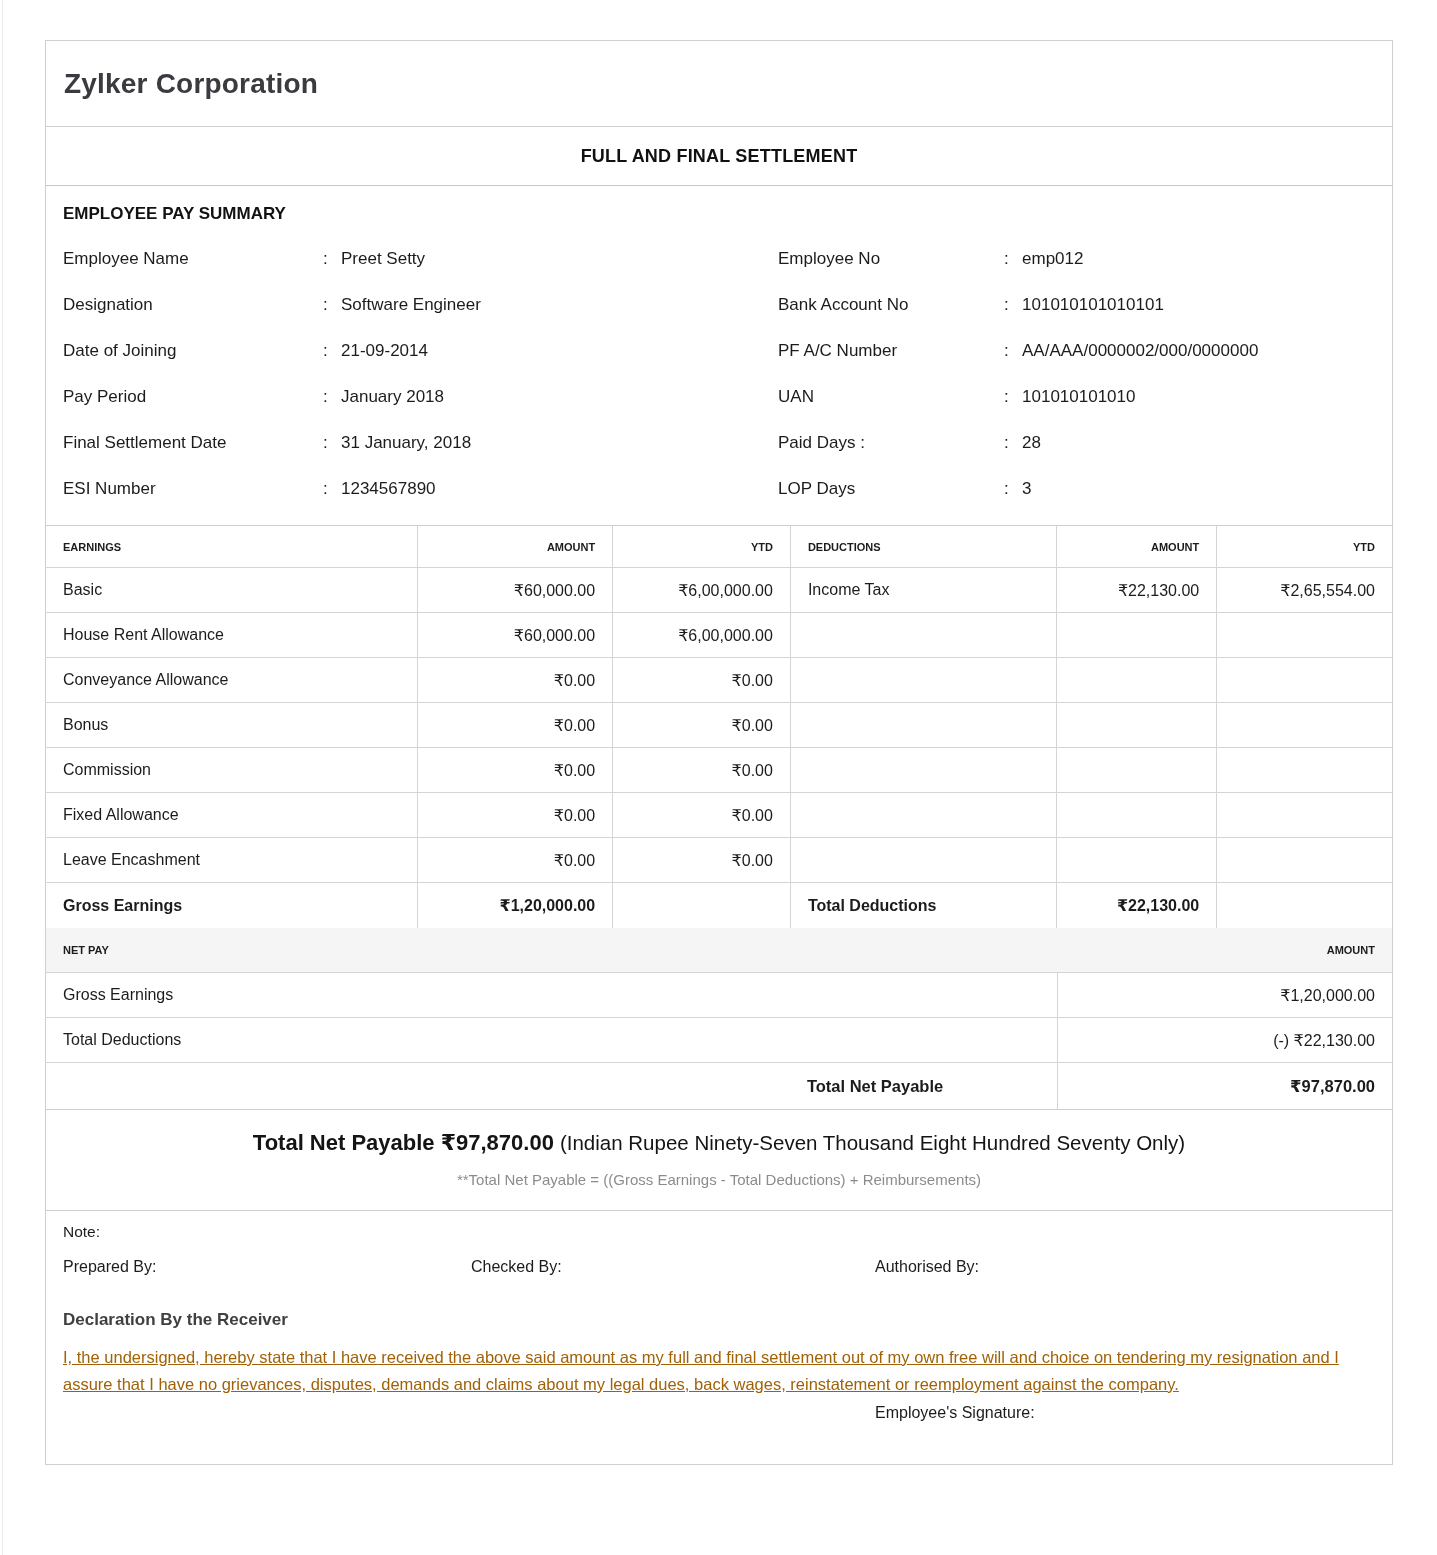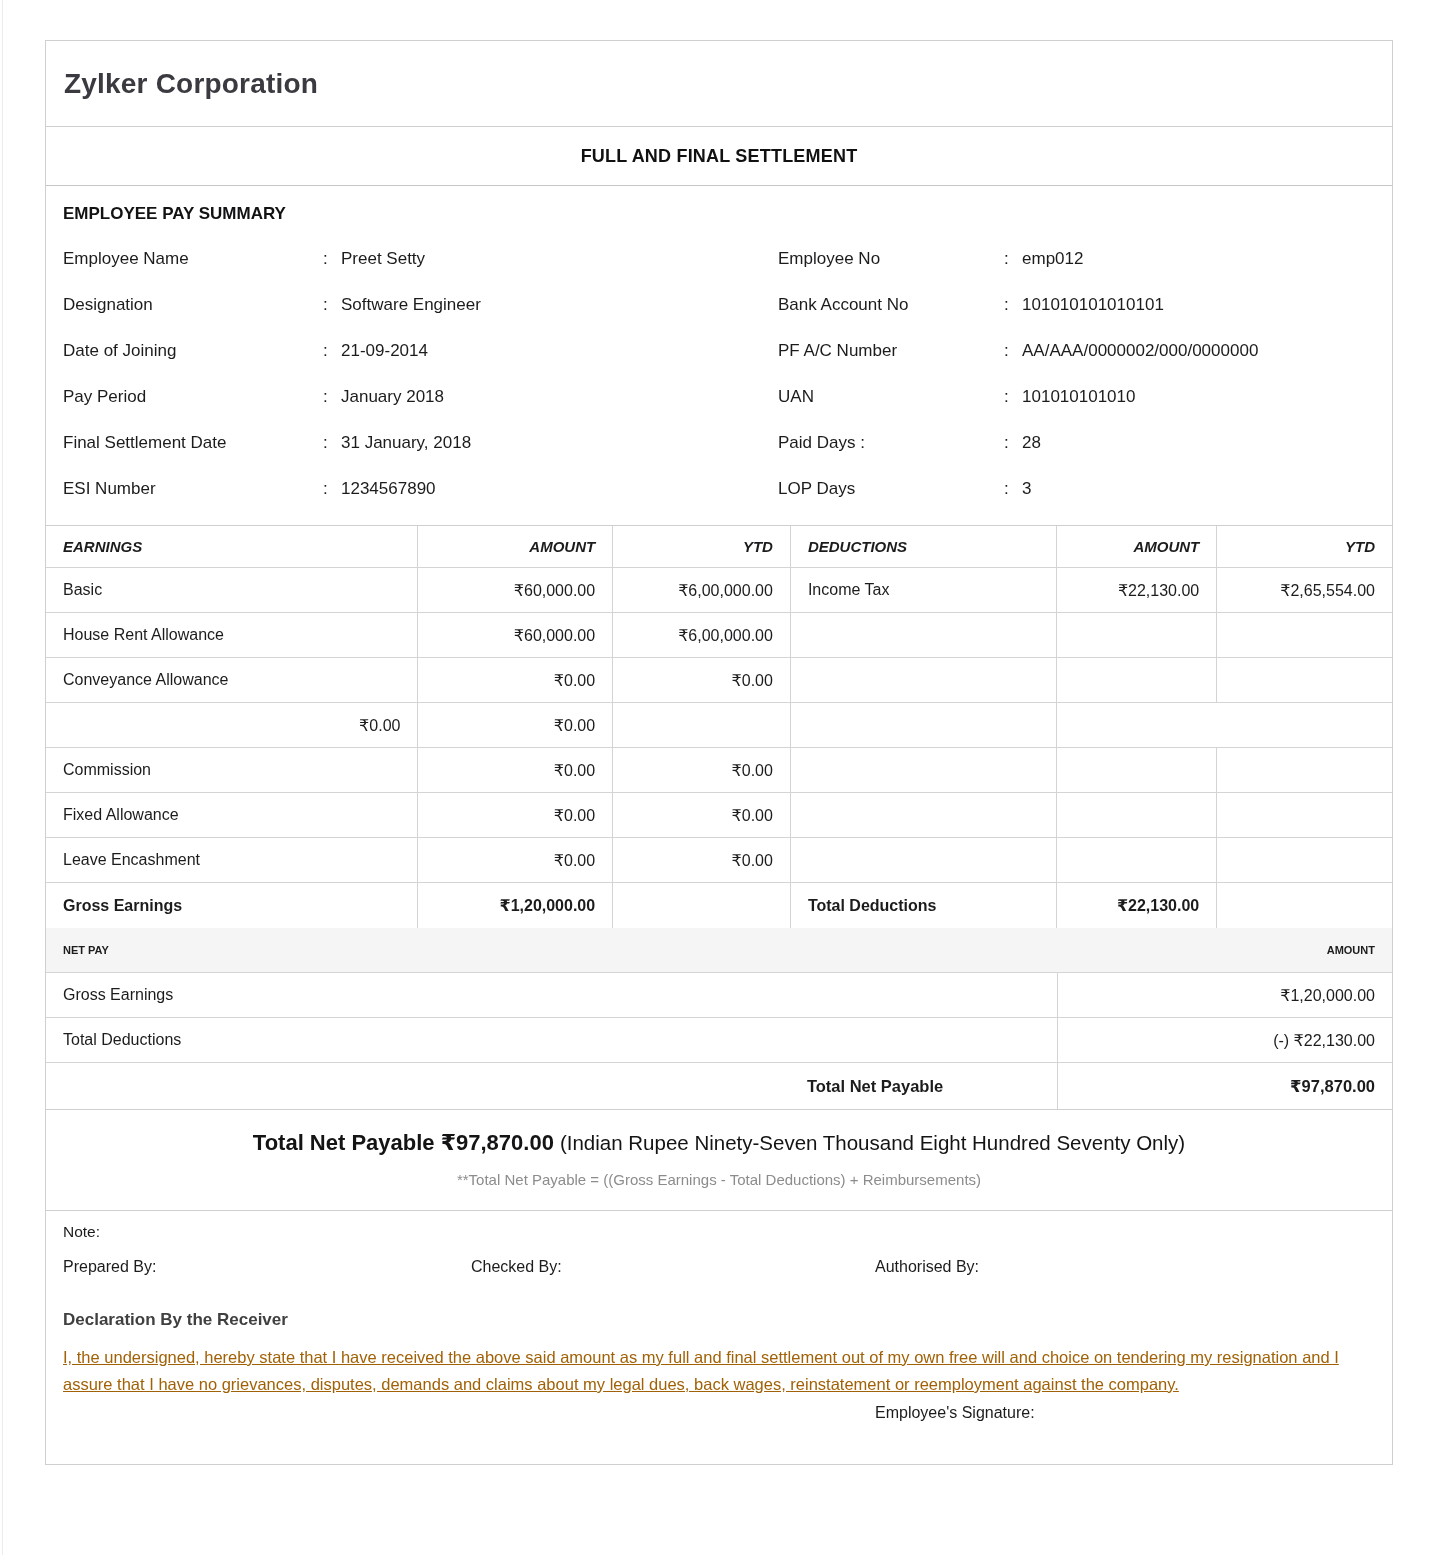--- a/index.html
+++ b/index.html
@@ -33,21 +33,21 @@
   .ps-label { flex:0 0 auto; color:#1c1c1e; }
   .col-left .ps-label { width:260px; }
   .col-right .ps-label { width:226px; }
   .ps-colon { width:18px; text-align:left; }
   .ps-value { color:#1c1c1e; }
 
   
   .etable { border-top:1px solid #cfcfcf; }
   .t-row { display:grid; grid-template-columns:373fr 195fr 178fr 267fr 160fr 175fr; border-bottom:1px solid #d4d4d4; }
   .t-row:last-child { border-bottom:none; }
-  .t-head { height:42px; font-weight:700; font-size:15px;font-style:italic; }
+  .t-head { height:42px; font-weight:700; font-size:11px; }
   .t-body-row { height:45px; font-size:16px; }
   .cell { display:flex; align-items:center; padding:0 17px; border-right:1px solid #d4d4d4; overflow:hidden; white-space:nowrap; }
   .cell:last-child { border-right:none; }
   .num { justify-content:flex-end; }
   .b { font-weight:700; }
 
   
   .np-head { display:grid; grid-template-columns:1013fr 335fr; height:45px; background:#f5f5f5;
              border-bottom:1px solid #d4d4d4; font-weight:700; font-size:11px; }
   .np-row { display:grid; grid-template-columns:1013fr 335fr; height:45px; font-size:16px; border-bottom:1px solid #d4d4d4; }
@@ -184,20 +184,21 @@
     </div>
     <div class="t-row t-body-row">
       <div class="cell">Conveyance Allowance</div>
       <div class="cell num">₹0.00</div>
       <div class="cell num">₹0.00</div>
       <div class="cell"></div>
       <div class="cell num"></div>
       <div class="cell num"></div>
     </div>
     <div class="t-row t-body-row">
+      <div class="cell">Bonus</div>
       <div class="cell num">₹0.00</div>
       <div class="cell num">₹0.00</div>
       <div class="cell"></div>
       <div class="cell num"></div>
       <div class="cell num"></div>
     </div>
     <div class="t-row t-body-row">
       <div class="cell">Commission</div>
       <div class="cell num">₹0.00</div>
       <div class="cell num">₹0.00</div>

